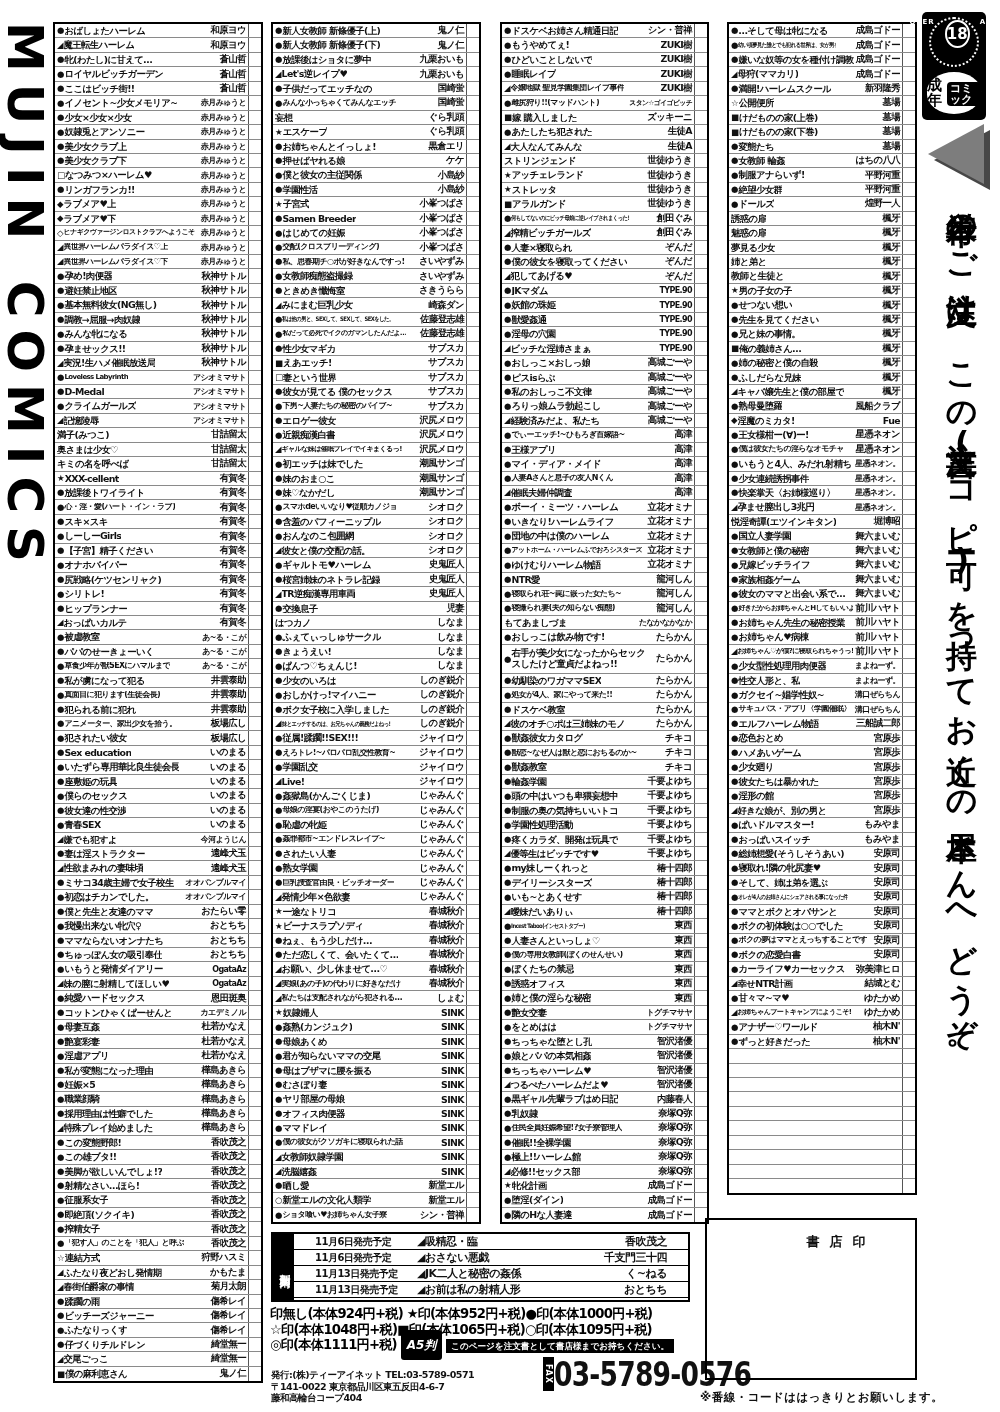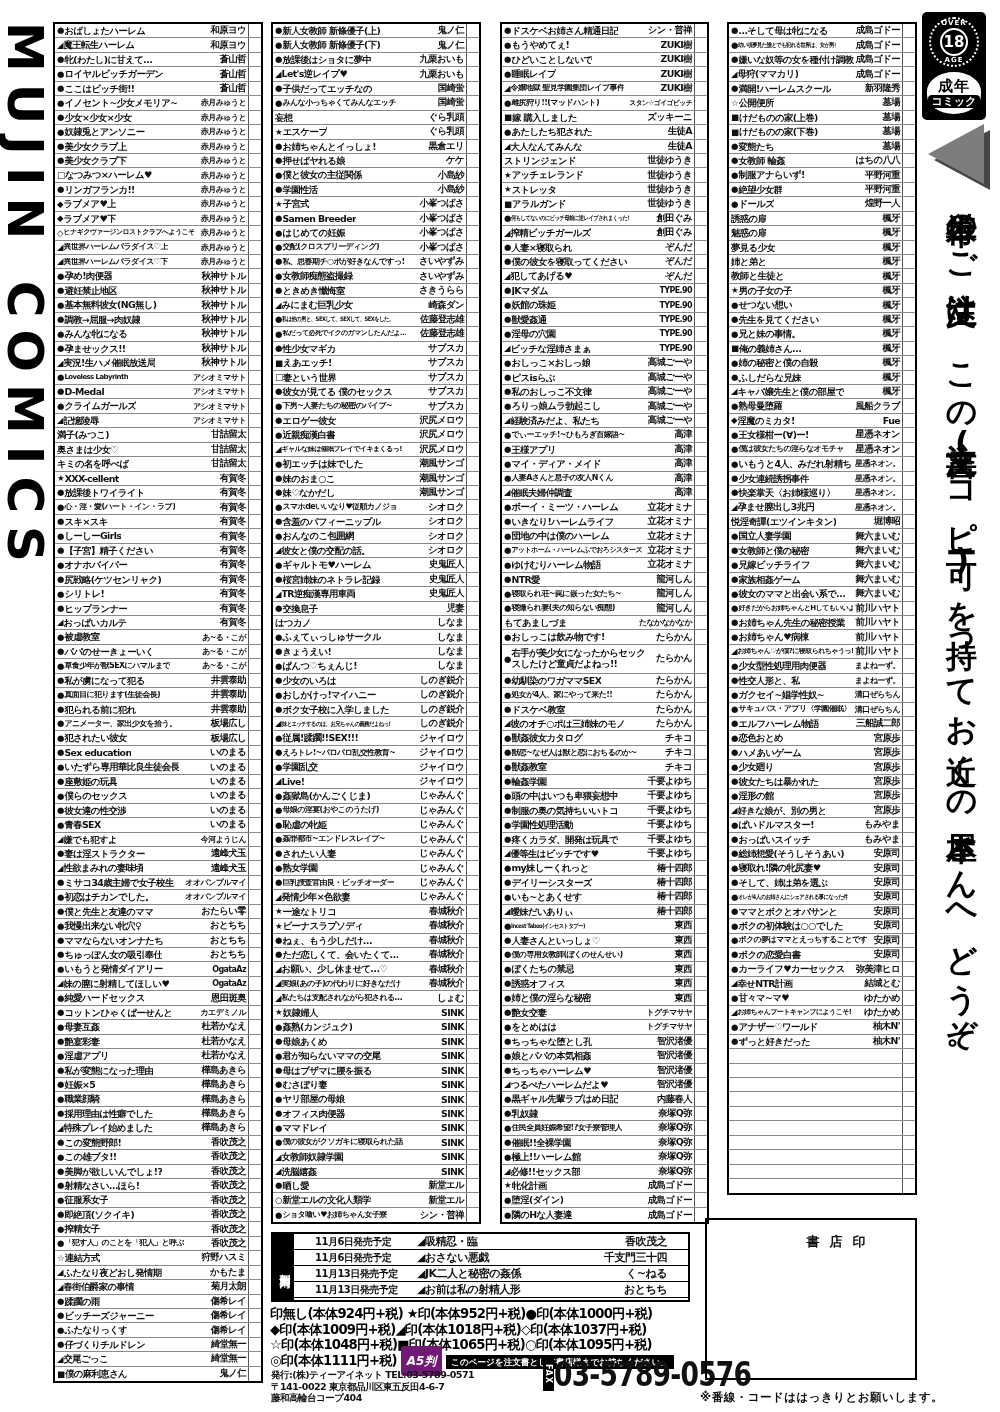--- a/index.html
+++ b/index.html
@@ -28,27 +28,27 @@
   .row2 .title{white-space:normal;line-height:1.15}
   .author{margin-left:auto;font-size:9.4px;font-weight:700;white-space:nowrap;
           flex:0 0 auto;padding:0 1px 0 2px;letter-spacing:-0.6px}
   .author.as1{font-size:8px}
   .author.as2{font-size:6.8px}
   .check{flex:0 0 12px;align-self:stretch;border-left:1px solid #555;margin-left:1px}
   
   .badge{position:absolute;left:922px;top:12px;width:64px;height:108px;background:#000;
          border-radius:5px;display:flex;flex-direction:column;align-items:center;color:#fff}
   .bcircle{width:46px;height:46px;border:2px dotted #fff;border-radius:50%;margin-top:5px;
-           display:flex;flex-direction:column;align-items:center;justify-content:center}
+           display:flex;flex-direction:row;justify-content:center}
   .bover{font-size:7px;font-weight:700;letter-spacing:1px;line-height:1}
   .b18{font-size:15px;font-weight:900;border:2px solid #fff;border-radius:50%;width:24px;height:24px;
        display:flex;align-items:center;justify-content:center;line-height:1;margin:1px 10px}
   .bage{font-size:7px;font-weight:700;letter-spacing:1px;line-height:1}
   .boval{width:54px;height:42px;background:#fff;border-radius:50%/46%;color:#000;margin-top:5px;
-         display:flex;flex-direction:column;align-items:center;justify-content:center}
+         display:flex;flex-direction:row;align-items:center;justify-content:center}
   .bseinen{font-size:15px;font-weight:900;letter-spacing:1px;line-height:1}
   .bcomic{font-size:11px;font-weight:900;background:#000;color:#fff;padding:1px 3px;
           border-radius:4px;line-height:1;margin-top:1px}
   
   .tri{position:absolute;width:0;height:0;border-top:30px solid transparent;
        border-bottom:30px solid transparent}
   .tri.back{left:934px;top:130px;border-right:56px solid #474747}
   .tri.front{left:928px;top:124px;border-right:56px solid #7d7d7d}
   
   .headline{position:absolute;left:926px;top:188px;height:1222px;width:72px;
@@ -64,21 +64,21 @@
   .nr-row{display:flex;align-items:center;height:16px;border-bottom:1px solid #000;
           box-sizing:border-box;padding:0 21px;font-weight:700}
   .nr-date{font-size:10px;flex:0 0 102px;letter-spacing:-0.5px}
   .nr-title{font-size:11px;flex:1;letter-spacing:-0.5px;white-space:nowrap;overflow:hidden}
   .nr-author{font-size:11px;flex:0 0 auto;letter-spacing:-0.5px}
   
   .legend{position:absolute;left:270px;top:1306px;width:428px;font-size:13.2px;font-weight:700;
           line-height:15.5px;letter-spacing:-0.8px;white-space:nowrap;color:#000}
   .legend .lline{display:block}
   .l4{display:flex;align-items:center;gap:4px}
-  .a5{background:#701a75;color:#fff;font-size:12px;font-weight:900;padding:8px 6px;border-radius:3px;
+  .a5{background:#000000;color:#fff;font-size:12px;font-weight:900;padding:8px 6px;border-radius:3px;
       font-style:italic;letter-spacing:0}
   .notebar{background:#000;color:#fff;font-size:8.6px;font-weight:700;padding:2px 5px;
            letter-spacing:0;white-space:nowrap}
   
   .pub{position:absolute;left:271px;top:1369px;width:272px;font-size:9.5px;font-weight:700;
        line-height:11.5px;letter-spacing:-0.5px;white-space:nowrap}
   .fax{position:absolute;left:543px;top:1357px;display:flex;align-items:center}
   .faxlabel{background:#000;color:#fff;writing-mode:vertical-rl;font-size:8px;font-weight:900;
             padding:2px 1px;letter-spacing:1px;height:34px;display:flex;align-items:center;
             justify-content:center;box-sizing:border-box}
@@ -2184,21 +2184,20 @@
       <div class="nr-row">
         <span class="nr-date">11月13日発売予定</span>
         <span class="nr-title">◢お前は私の射精人形</span>
         <span class="nr-author">おとちち</span>
       </div>
     </div>
 </div>
 
 <div class="legend">
   <span class="lline">印無し(本体924円+税) ★印(本体952円+税)●印(本体1000円+税)</span>
-  <span class="lline">◆印(本体1009円+税)◢印(本体1018円+税)◇印(本体1037円+税)</span>
   <span class="lline">☆印(本体1048円+税)■印(本体1065円+税)○印(本体1095円+税)</span>
   <span class="lline l4">
     <span>◎印(本体1111円+税)</span>
     <span class="a5">A5判</span>
     <span class="notebar">このページを注文書として書店様までお持ちください。</span>
   </span>
 </div>
 
 <div class="pub">
   <span>発行:(株)ティーアイネット TEL:03-5789-0571</span><br>

